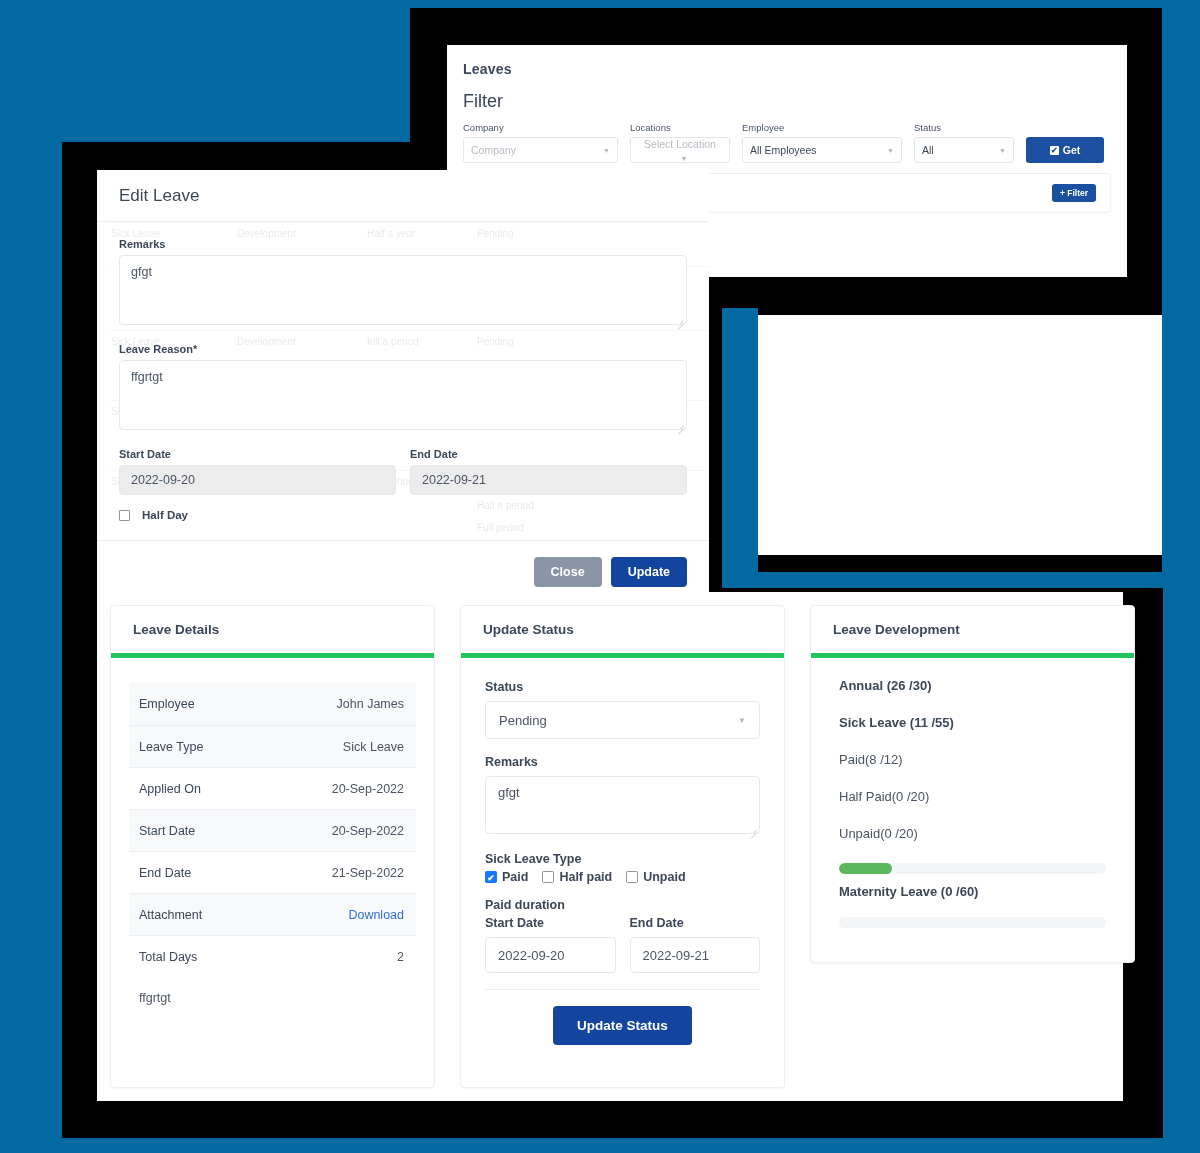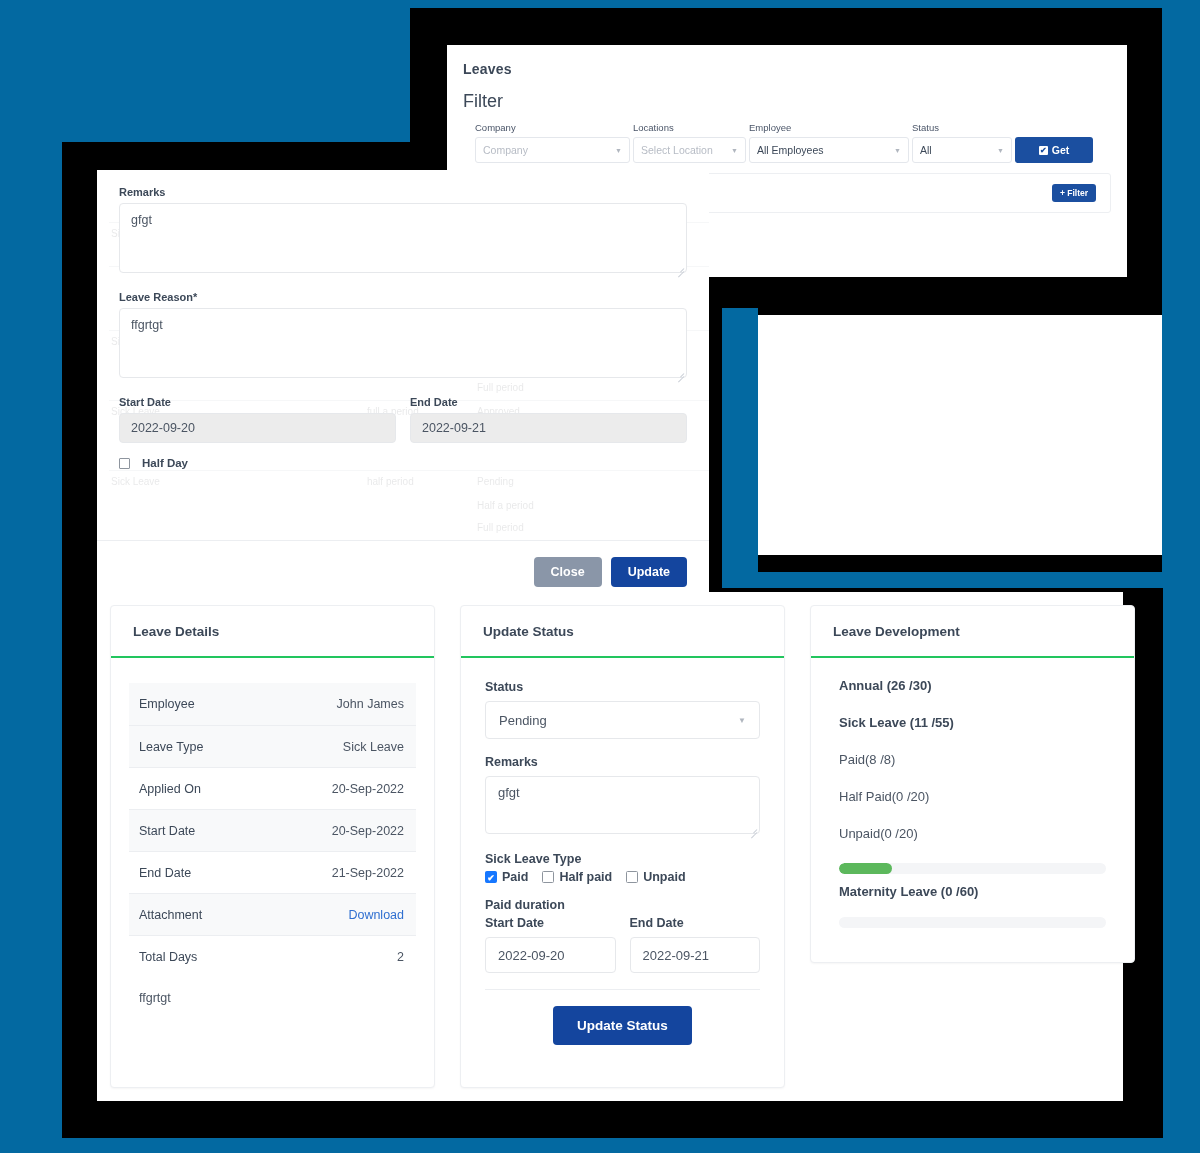--- a/index.html
+++ b/index.html
@@ -25,32 +25,32 @@
   
   #leaves-panel { left: 447px; top: 45px; width: 680px; height: 232px; padding: 0; }
   #leaves-panel .lv-title {
     font-size: 14px; font-weight: 700; color: #3c4858;
     padding: 16px 16px 0 16px; letter-spacing: .2px;
   }
   #leaves-panel .lv-filter-h {
     font-size: 18px; font-weight: 400; color: #3c4858;
     padding: 14px 16px 10px 16px;
   }
-  .filter-row { display: flex; align-items: flex-end; gap: 3px; padding: 0 28px; }
+  .filter-row { display: flex; align-items: flex-end; gap: 12px; padding: 0 16px; }
   .fld { display: flex; flex-direction: column; }
   .fld .lbl { font-size: 9.5px; color: #4a5568; margin-bottom: 4px; }
   .sel {
     height: 26px; border: 1px solid #e4e7ec; border-radius: 3px; background: #fff;
     display: flex; align-items: center; justify-content: space-between;
     padding: 0 7px; font-size: 10.5px; color: #3c4858;
   }
   .sel.ph { color: #b7bcc5; }
   .caret { color: #b0b6bf; font-size: 7px; margin-left: 8px; }
   #f-company  { width: 155px; }
-  #f-locations{ width: 113px; }
+  #f-locations{ width: 100px; flex-direction: column; }
   #f-employee { width: 160px; }
   #f-status   { width: 100px; }
   .btn-get {
     height: 26px; width: 78px; background: #1b4fa0; color: #fff; border: none;
     border-radius: 3px; font-size: 10.5px; font-weight: 700;
     display: flex; align-items: center; justify-content: center; gap: 4px;
     cursor: pointer; margin-bottom: 0;
   }
   .cb-glyph {
     display: inline-block; width: 9px; height: 9px; background: #fff;
@@ -124,21 +124,21 @@
 
   
   #bottom-area { left: 97px; top: 592px; width: 1026px; height: 509px; }
 
   .card {
     position: absolute; background: #fff; border: 1px solid #edeff2;
     border-radius: 4px; box-shadow: 0 1px 2px rgba(0,0,0,.04);
   }
   .card-head {
     height: 52px; display: flex; align-items: center; padding: 0 22px;
-    border-bottom: 2px solid #22c55e;
+    border-bottom: 5px solid #22c55e;
   }
   .card-head .ct { font-size: 13.5px; font-weight: 700; color: #3c4858; }
 
   
   #card-details { left: 13px; top: 13px; width: 325px; height: 483px; }
   #dtable { margin: 25px 18px 0 18px; }
   .drow { display: flex; align-items: center; height: 42px; font-size: 12.5px; }
   .drow .k { color: #3c4858; font-weight: 400; padding-left: 10px; flex: 1; }
   .drow .v { color: #4b5563; padding-right: 12px; text-align: center; }
   .drow.alt { background: #f8f9fa; }
@@ -272,20 +272,23 @@
       <div class="gc" style="left:14px; top:236px;">Sick Leave</div>
       <div class="gc" style="left:270px; top:236px;">full a period</div>
       <div class="gc" style="left:380px; top:236px;">Approved</div>
       <div class="gc" style="left:14px; top:306px;">Sick Leave</div>
       <div class="gc" style="left:270px; top:306px;">half period</div>
       <div class="gc" style="left:380px; top:306px;">Pending</div>
       <div class="gc" style="left:380px; top:330px;">Half a period</div>
       <div class="gc" style="left:380px; top:352px;">Full period</div>
     </div>
 
+    <div id="el-head">
+      <span class="t">Edit Leave</span>
+    </div>
 
     <div id="el-body">
       <label class="flabel">Remarks</label>
       <div class="ta-wrap">
         <textarea class="ta" style="">gfgt</textarea>
         <span class="resize-grip">
             <i></i>
             <i></i>
           </span>
       </div>
@@ -417,21 +420,21 @@
       </div>
     </div>
 
     <div class="card" id="card-stats">
       <div class="card-head">
         <span class="ct">Leave Development</span>
       </div>
       <div id="cst-body">
         <div class="st-strong">Annual (26 /30)</div>
         <div class="st-strong">Sick Leave (11 /55)</div>
-        <div class="st-plain">Paid(8 /8)</div>
+        <div class="st-plain">Paid(8 /12)</div>
         <div class="st-plain">Half Paid(0 /20)</div>
         <div class="st-plain">Unpaid(0 /20)</div>
         <div class="bar" id="bar-sick">
             <span style="width: 20%; background: rgb(92, 184, 92);"></span>
           </div>
         <div class="st-strong" style="margin-bottom:18px;">Maternity Leave (0 /60)</div>
         <div class="bar" id="bar-mat">
             <span style="width: 0%; background: rgb(92, 184, 92);"></span>
           </div>
       </div>

